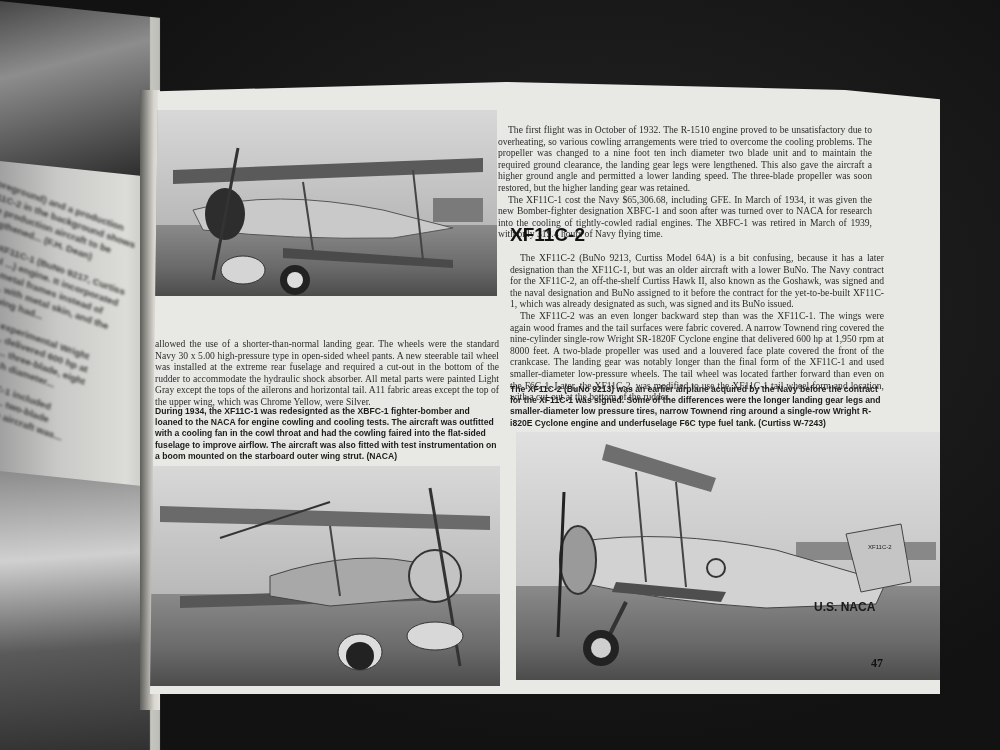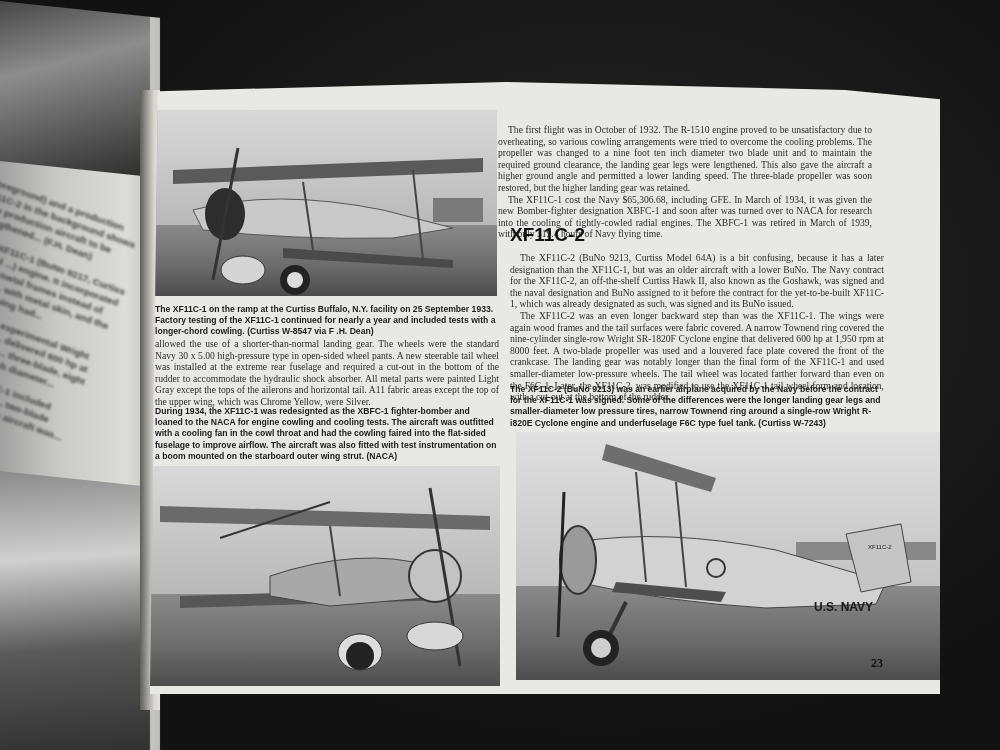--- a/index.html
+++ b/index.html
@@ -119,21 +119,20 @@
         <line x1="85" y1="38" x2="60" y2="170" stroke="#333" stroke-width="3"></line>
         <path d="M130 138 L300 150 L300 158 L130 148 Z" fill="#4a4a4a"></path>
         <line x1="150" y1="72" x2="160" y2="140" stroke="#444" stroke-width="2"></line>
         <line x1="260" y1="60" x2="270" y2="150" stroke="#444" stroke-width="2"></line>
         <ellipse cx="90" cy="160" rx="22" ry="14" fill="#d5d5d5" stroke="#333"></ellipse>
         <circle cx="142" cy="170" r="15" fill="#222"></circle>
         <circle cx="142" cy="170" r="8" fill="#ddd"></circle>
       </svg>
     </div>
 
-    <div class="caption" style="left:5px; top:222px; width:344px;">The XF11C-1 on the ramp at the Curtiss Buffalo, N.Y. facility on 25 September 1933. Factory testing of the XF11C-1 continued for nearly a year and included tests with a longer-chord cowling. (Curtiss W-8547 via F .H. Dean)</div>
 
     <div class="body-text" style="left:5px; top:256px; width:344px;">
       <p class="noindent">allowed the use of a shorter-than-normal landing gear. The wheels were the standard Navy 30 x 5.00 high-pressure type in open-sided wheel pants. A new steerable tail wheel was installed at the extreme rear fuselage and required a cut-out in the bottom of the rudder to accommodate the hydraulic shock absorber. All metal parts were painted Light Gray except the tops of the ailerons and horizontal tail. A11 fabric areas except the top of the upper wing, which was Chrome Yellow, were Silver.</p>
     </div>
 
     <div class="caption" style="left:5px; top:324px; width:344px;">During 1934, the XF11C-1 was redesignted as the XBFC-1 fighter-bomber and loaned to the NACA for engine cowling and cooling tests. The aircraft was outfitted with a cooling fan in the cowl throat and had the cowling faired into the flat-sided fuselage to improve airflow. The aircraft was also fitted with test instrumentation on a boom mounted on the starboard outer wing strut. (NACA)</div>
 
     <div class="photo" style="left:-20px; top:384px; width:370px; height:220px;">
       <div class="sky" style="height:58%"></div>
       <div class="ground" style="height:42%"></div>
@@ -176,19 +175,19 @@
         <ellipse cx="62" cy="128" rx="18" ry="34" fill="#9a9a9a" stroke="#333" stroke-width="2"></ellipse>
         <line x1="48" y1="60" x2="42" y2="205" stroke="#222" stroke-width="3"></line>
         <path d="M330 102 L385 92 L395 150 L345 160 Z" fill="#c5c5c5" stroke="#444"></path>
         <path d="M100 150 L210 160 L205 170 L96 160 Z" fill="#4e4e4e"></path>
         <line x1="120" y1="40" x2="130" y2="150" stroke="#444" stroke-width="2"></line>
         <line x1="160" y1="50" x2="170" y2="155" stroke="#444" stroke-width="2"></line>
         <line x1="110" y1="170" x2="90" y2="210" stroke="#333" stroke-width="4"></line>
         <circle cx="85" cy="216" r="18" fill="#222"></circle>
         <circle cx="85" cy="216" r="10" fill="#cfcfcf"></circle>
       </svg>
-      <div class="plane-marking" style="left:298px; top:168px; font-size:12px;">U.S. NAVY</div>
+      <div class="plane-marking" style="left:298px; top:168px; font-size:12px;">U.S. NACA</div>
       <div class="plane-marking" style="left:352px; top:112px; font-size:6px; font-weight:normal;">XF11C-2</div>
-      <div class="page-number" style="left:355px; top:224px;">23</div>
+      <div class="page-number" style="left:355px; top:224px;">47</div>
     </div>
 
   </div>
 </div>
 
 </body></html>

